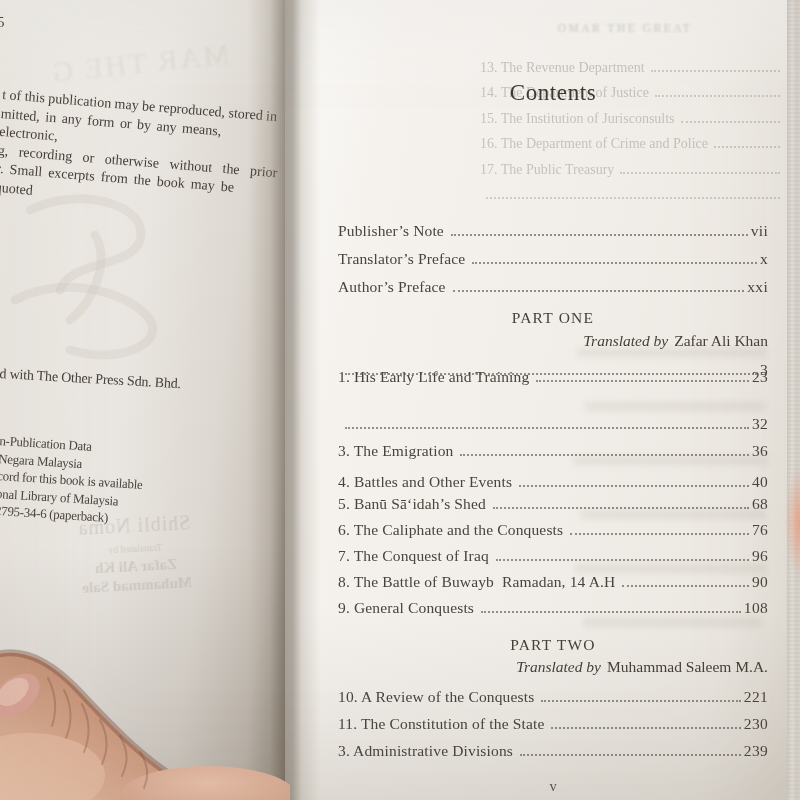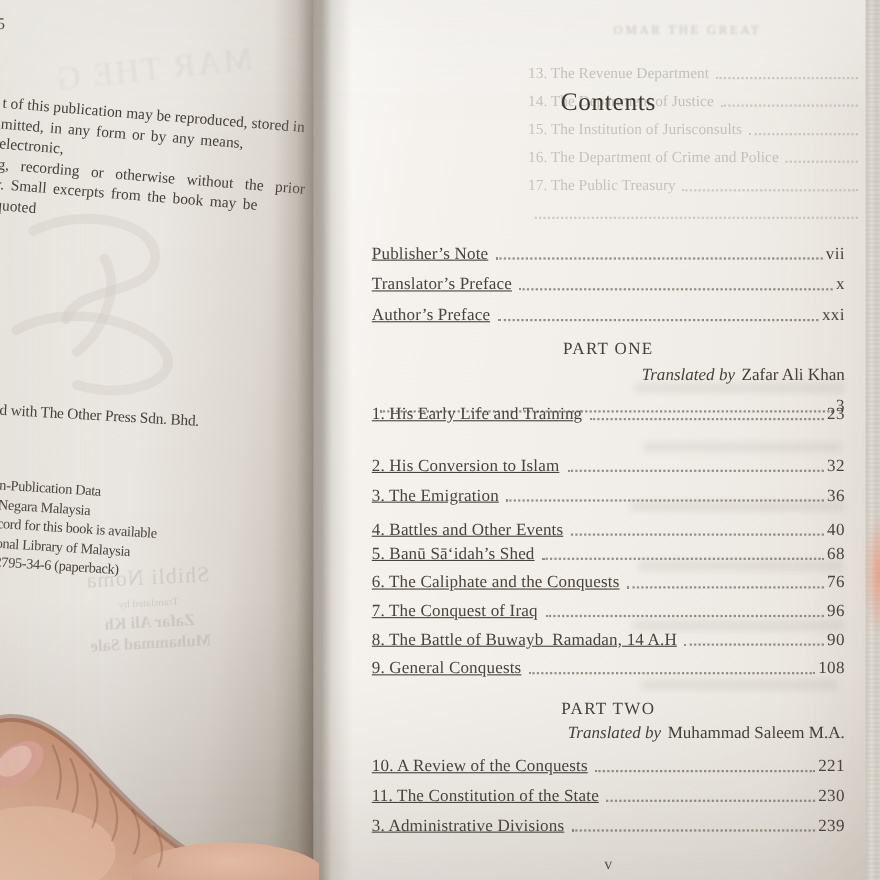--- a/index.html
+++ b/index.html
@@ -49,21 +49,21 @@
   .ghost-toc{position:absolute;left:195px;top:50px;width:300px;opacity:.34;filter:blur(.7px);
     color:#6e675e;font-size:14px;text-align:right;}
   .ghost-toc .grow{display:flex;align-items:flex-end;height:25.5px;}
   .ghost-toc .gdots{flex:1;margin:0 0 4px 6px;border-bottom:2px dotted rgba(110,103,94,.8);}
   .gblob{position:absolute;height:9px;background:rgba(150,140,126,.14);filter:blur(3px);z-index:1;}
 
   .contents-title{position:absolute;left:53px;top:80px;width:430px;text-align:center;
     font-size:23px;letter-spacing:.6px;color:#3e3931;}
   .row{position:absolute;left:53px;width:430px;display:flex;align-items:flex-end;
     font-size:15.5px;color:#49433b;height:21px;z-index:2;}
-  .row .lbl{white-space:pre;letter-spacing:.15px;text-decoration:underline;}
+  .row .lbl{white-space:pre;letter-spacing:.15px;}
   .row .dots{flex:1;margin:0 3px 4px 7px;border-bottom:2px dotted rgba(87,80,70,.62);}
   .row .num{letter-spacing:.3px;}
   .r-fm0{top:219px}.r-fm1{top:247px}.r-fm2{top:275px}
   .r-p1-0{top:358px}.r-p1-1{top:365px}.r-p1-2{top:412px}.r-p1-3{top:439px}.r-p1-4{top:470px}
   .r-p1-5{top:492px}.r-p1-6{top:518px}.r-p1-7{top:544px}.r-p1-8{top:570px}.r-p1-9{top:596px}
   .r-p2-0{top:685px}.r-p2-1{top:712px}.r-p2-2{top:739px}
   .part-head{position:absolute;left:53px;width:430px;text-align:center;font-size:15.5px;
     letter-spacing:1.2px;color:#453f37;z-index:2;}
   .ph1{top:309px}.ph2{top:636px}
   .trans{position:absolute;left:53px;width:430px;text-align:right;font-size:15.5px;
@@ -180,21 +180,20 @@
     <div class="row r-p1-0">
         <span class="dots"></span>
         <span class="num">3</span>
       </div>
     <div class="row r-p1-1">
         <span class="lbl">1. His Early Life and Training</span>
         <span class="dots"></span>
         <span class="num">23</span>
       </div>
     <div class="row r-p1-2">
-        <span class="lbl">2. His Conversion to Islam</span>
         <span class="dots"></span>
         <span class="num">32</span>
       </div>
     <div class="row r-p1-3">
         <span class="lbl">3. The Emigration</span>
         <span class="dots"></span>
         <span class="num">36</span>
       </div>
     <div class="row r-p1-4">
         <span class="lbl">4. Battles and Other Events</span>

